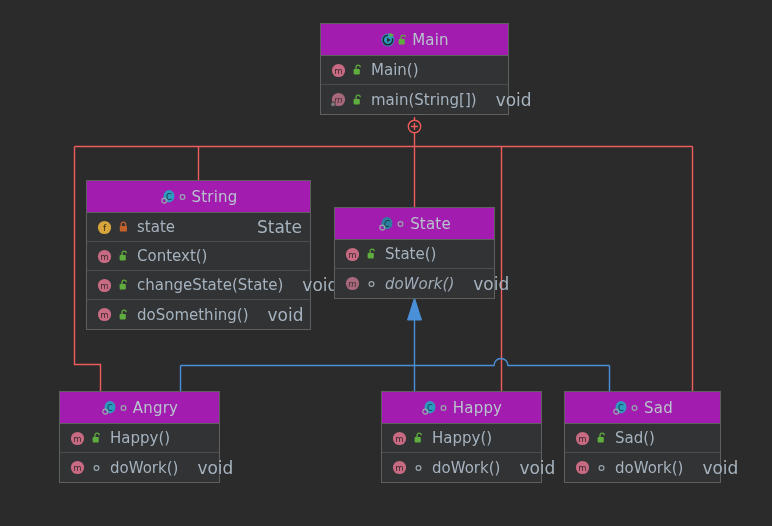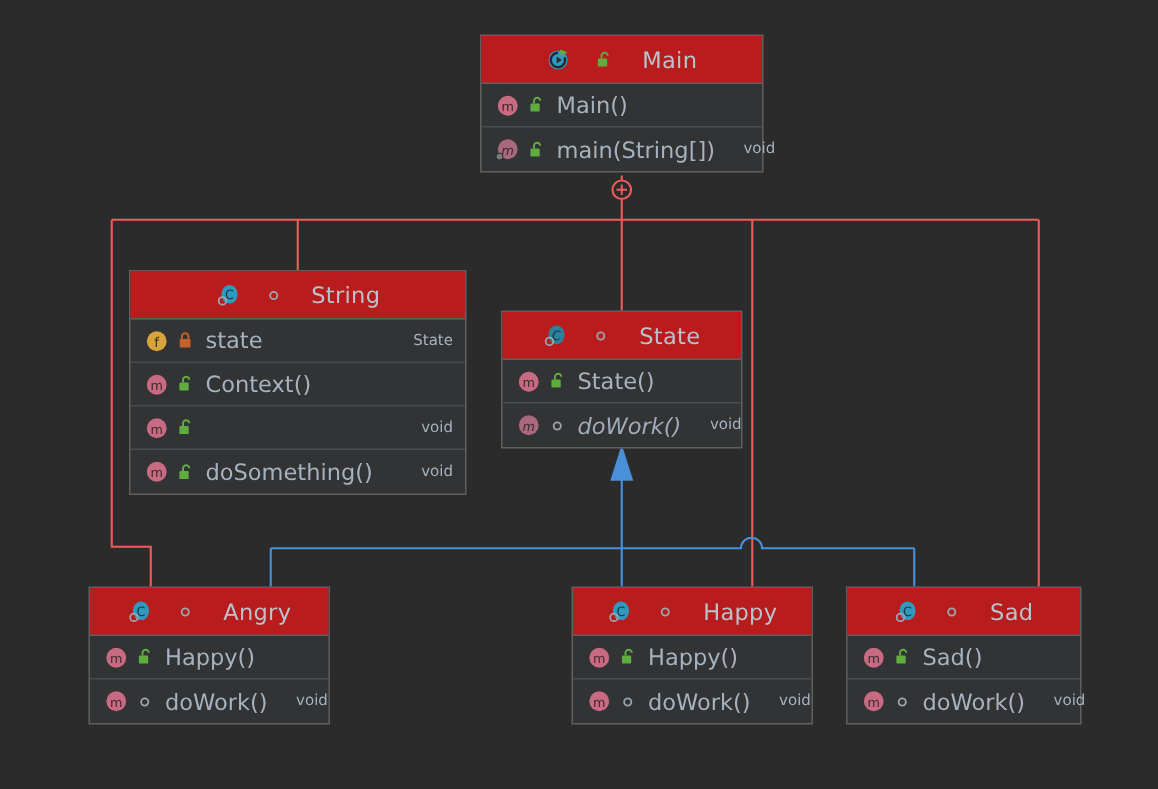--- a/index.html
+++ b/index.html
@@ -33,24 +33,24 @@
     border: 1px solid #5e6060;
     background: #313335;
     box-sizing: border-box;
     z-index: 5;
   }
   .node-header {
     display: flex;
     align-items: center;
     justify-content: center;
     height: 32px;
-    background: #b91c1c;
+    background: #a21caf;
     border-bottom: 1px solid #5e6060;
     box-sizing: border-box;
-    gap: 16px;
+    gap: 0;
     padding: 0 8px;
   }
   .node-title {
     color: #b9c3cc;
     font-size: 15px;
     letter-spacing: .2px;
     white-space: nowrap;
     margin-left: 4px;
   }
   .member {
@@ -65,21 +65,21 @@
   .member:last-child { border-bottom: none; }
   .member-name {
     color: #a6b3bf;
     font-size: 15px;
     white-space: nowrap;
     margin-left: 3px;
   }
   .member-name.abstract { font-style: italic; color: #9fabb7; }
   .member-type {
     color: #a6b3bf;
-    font-size: 10px;
+    font-size: 17px;
     margin-left: auto;
     padding-left: 14px;
     white-space: nowrap;
   }
 
   
   .icon { flex: 0 0 auto; display: block; }
 
   
   .vis { flex: 0 0 auto; display: block; }
@@ -215,20 +215,21 @@
 
     <div class="member">
       <svg class="icon" width="17" height="17" viewBox="0 0 17 17">
         <circle cx="8.5" cy="8.5" r="6.6" fill="#c96a83"></circle>
         <text x="8.5" y="12" font-family="DejaVu Sans, sans-serif" font-size="8.5" fill="#3a2a2f" text-anchor="middle">m</text>
       </svg>
       <svg class="vis" width="11" height="12" viewBox="0 0 11 12">
         <path d="M4 5 L4 3.2 A2 2 0 0 1 8.2 3.2" fill="none" stroke="#5fad3f" stroke-width="1.3"></path>
         <rect x="1.6" y="5" width="6.2" height="5.4" rx="0.8" fill="#5fad3f"></rect>
       </svg>
+      <span class="member-name">changeState(State)</span>
       <span class="member-type">void</span>
     </div>
 
     <div class="member">
       <svg class="icon" width="17" height="17" viewBox="0 0 17 17">
         <circle cx="8.5" cy="8.5" r="6.6" fill="#c96a83"></circle>
         <text x="8.5" y="12" font-family="DejaVu Sans, sans-serif" font-size="8.5" fill="#3a2a2f" text-anchor="middle">m</text>
       </svg>
       <svg class="vis" width="11" height="12" viewBox="0 0 11 12">
         <path d="M4 5 L4 3.2 A2 2 0 0 1 8.2 3.2" fill="none" stroke="#5fad3f" stroke-width="1.3"></path>

